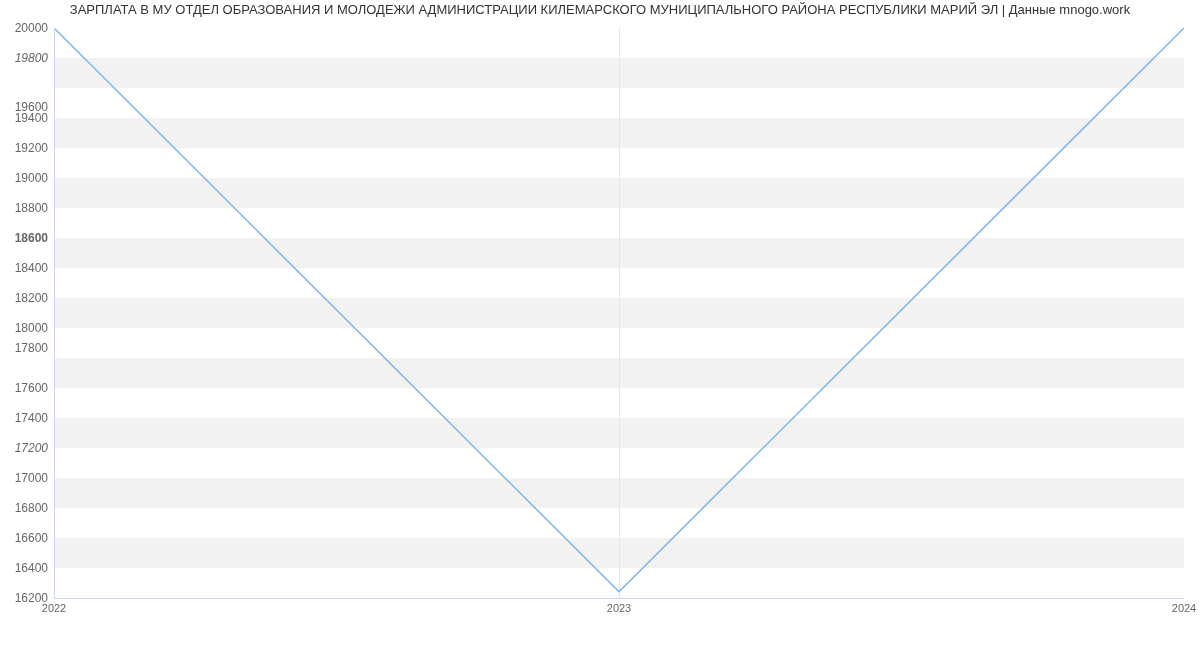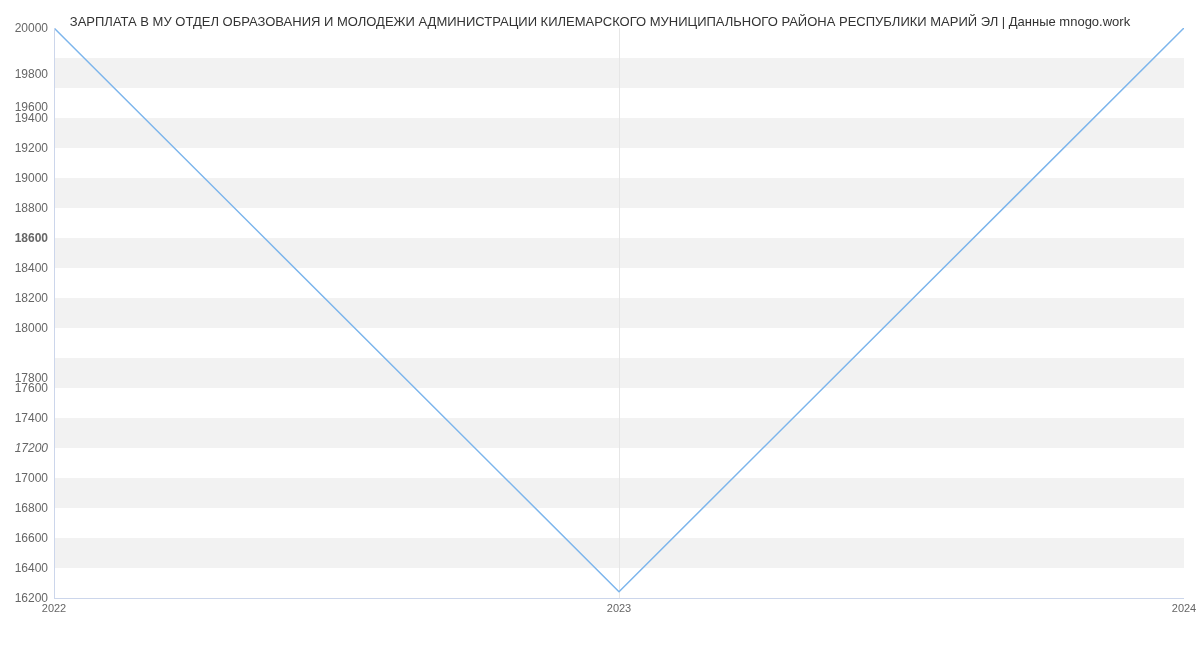--- a/index.html
+++ b/index.html
@@ -7,21 +7,21 @@
       font-family: Verdana, Geneva, sans-serif;
       background: #fff;
       width: 1200px;
       height: 650px;
       position: relative;
     }
     .chart-title {
       text-align: center;
       font-size: 13px;
       color: #333;
-      padding-top: 14px;
+      padding-top: 2px;
       font-weight: normal;
     }
     .chart-container {
       position: absolute;
       left: 54px;
       top: 28px;
       width: 1130px;
       height: 580px;
     }
     .plot-area {
@@ -105,30 +105,30 @@
 
 <div id="y-labels">
     <div class="y-tick-label" style="top: 598px;">16200</div>
     <div class="y-tick-label" style="top: 568px;">16400</div>
     <div class="y-tick-label" style="top: 538px;">16600</div>
     <div class="y-tick-label" style="top: 508px;">16800</div>
     <div class="y-tick-label" style="top: 478px;">17000</div>
     <div class="y-tick-label" style="top: 448px; font-style: italic;">17200</div>
     <div class="y-tick-label" style="top: 418px;">17400</div>
     <div class="y-tick-label" style="top: 388px;">17600</div>
-    <div class="y-tick-label" style="top: 378px;">17800</div>
+    <div class="y-tick-label" style="top: 348px;">17800</div>
     <div class="y-tick-label" style="top: 328px;">18000</div>
     <div class="y-tick-label" style="top: 298px;">18200</div>
     <div class="y-tick-label" style="top: 268px;">18400</div>
     <div class="y-tick-label" style="top: 238px; font-weight: bold;">18600</div>
     <div class="y-tick-label" style="top: 208px;">18800</div>
     <div class="y-tick-label" style="top: 178px;">19000</div>
     <div class="y-tick-label" style="top: 148px;">19200</div>
     <div class="y-tick-label" style="top: 118px;">19400</div>
     <div class="y-tick-label" style="top: 88px; margin-top: 19px;">19600</div>
-    <div class="y-tick-label" style="top: 74px;">19800</div>
+    <div class="y-tick-label" style="top: 58px; font-style: italic;">19800</div>
     <div class="y-tick-label" style="top: 28px;">20000</div>
   </div>
 <div id="x-labels">
     <div class="x-tick-label" style="left: 54px;">2022</div>
     <div class="x-tick-label" style="left: 619px;">2023</div>
     <div class="x-tick-label" style="left: 1184px;">2024</div>
   </div>
 
 </body></html>

